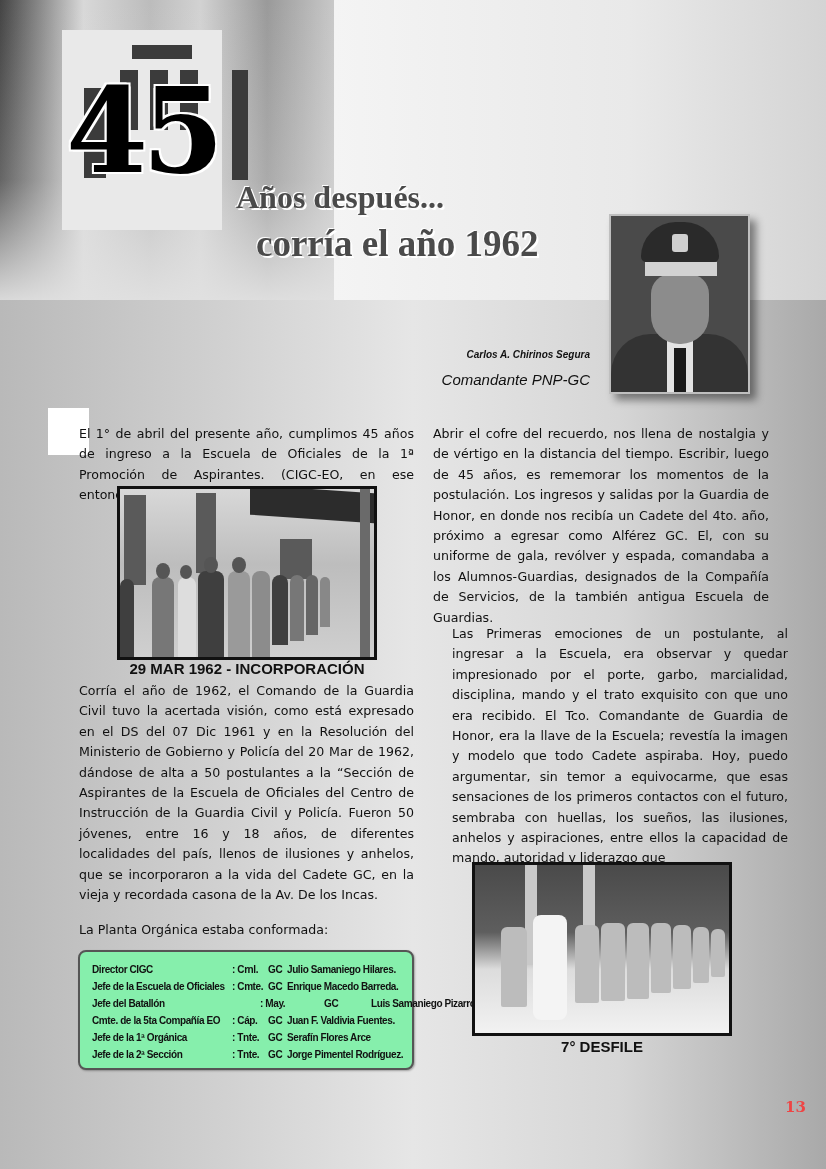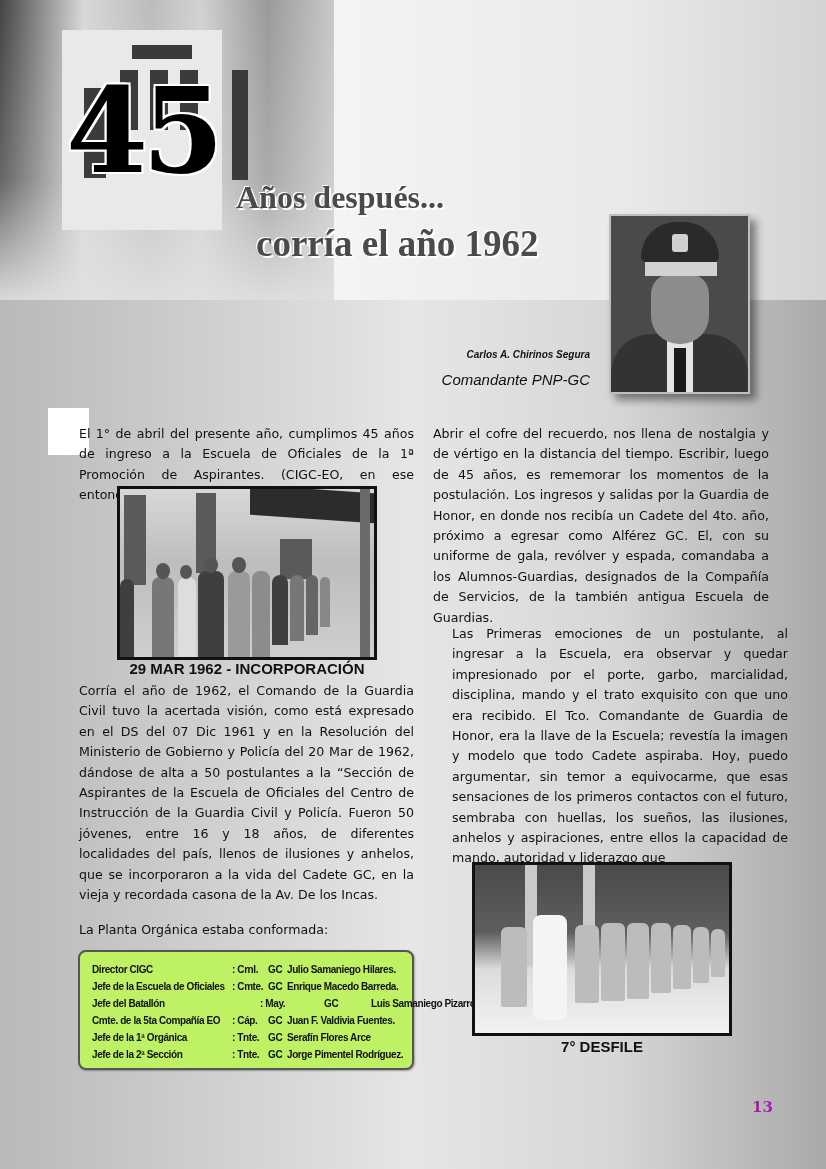--- a/index.html
+++ b/index.html
@@ -92,34 +92,34 @@
   .photo-2 .marcher { position: absolute; background: #bcbcbc; border-radius: 6px 6px 2px 2px; }
   .photo-2 .leader { position: absolute; left: 58px; top: 50px; width: 34px; height: 105px; background: #f4f4f4; border-radius: 8px; }
   .caption {
     position: absolute; font-family: "Liberation Sans", sans-serif; font-weight: bold;
     font-size: 15px; color: #111; text-align: center;
   }
   .caption-1 { left: 117px; top: 660px; width: 260px; }
   .caption-2 { left: 472px; top: 1038px; width: 260px; }
   .staff-box {
     position: absolute; left: 78px; top: 950px; width: 332px; height: 116px;
-    background: #bef264; border: 2px solid #555; border-radius: 8px;
+    background: #86efac; border: 2px solid #555; border-radius: 8px;
     box-shadow: 1px 1px 2px rgba(0,0,0,0.3);
   }
   .staff-row {
     position: absolute; left: 12px; height: 17px; display: flex;
     font-family: "Liberation Sans", sans-serif; font-weight: bold; font-size: 10px;
     color: #111; letter-spacing: -0.4px; white-space: nowrap;
   }
   .staff-row .role { width: 140px; }
   .staff-row .rank { width: 36px; }
   .staff-row .corps { width: 19px; }
   .page-number {
-    position: absolute; left: 752px; top: 1098px;
-    font-family: "DejaVu Serif", serif; font-weight: bold; font-size: 15px; color: #a21caf;
+    position: absolute; left: 785px; top: 1098px;
+    font-family: "DejaVu Serif", serif; font-weight: bold; font-size: 15px; color: #ef4444;
   }
 </style>
 </head>
 <body>
 
 <div class="hero-photo">
   <div class="pillar" style="left:62px;top:30px;width:160px;height:200px;"></div>
   <div class="window" style="left:84px;top:88px;width:22px;height:90px;"></div>
   <div class="window" style="left:120px;top:70px;width:18px;height:60px;"></div>
   <div class="window" style="left:150px;top:70px;width:18px;height:60px;"></div>

